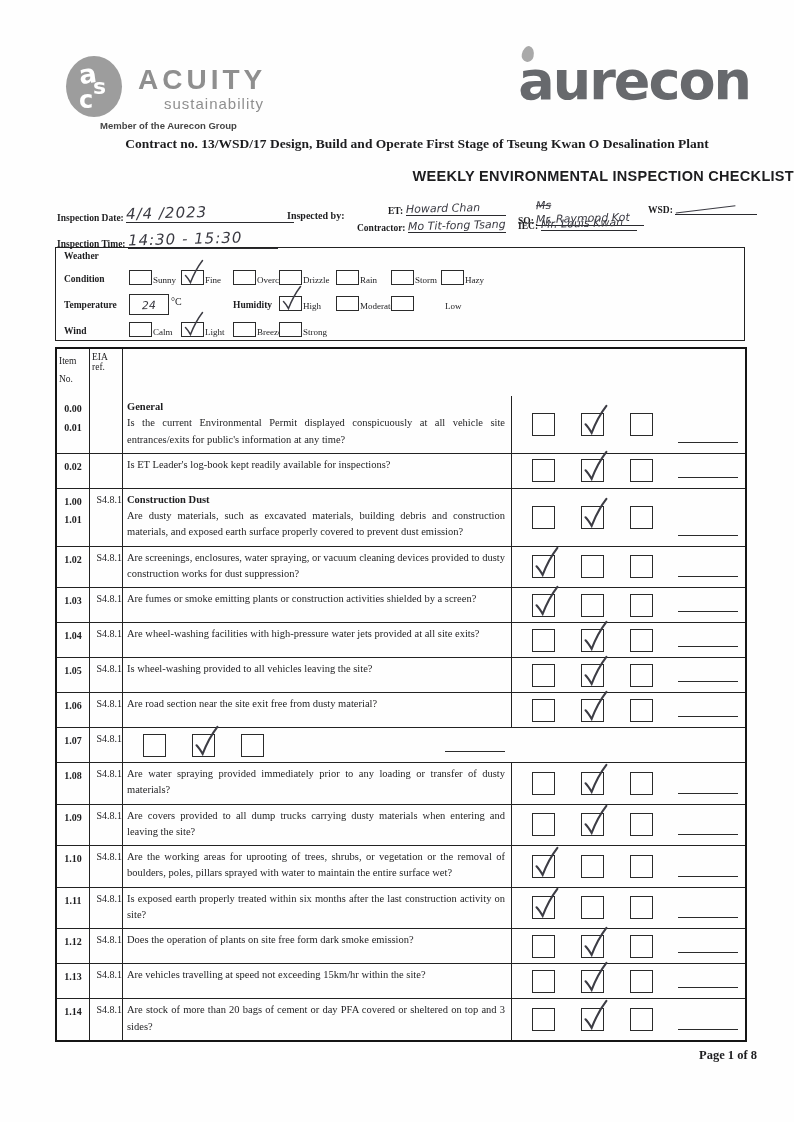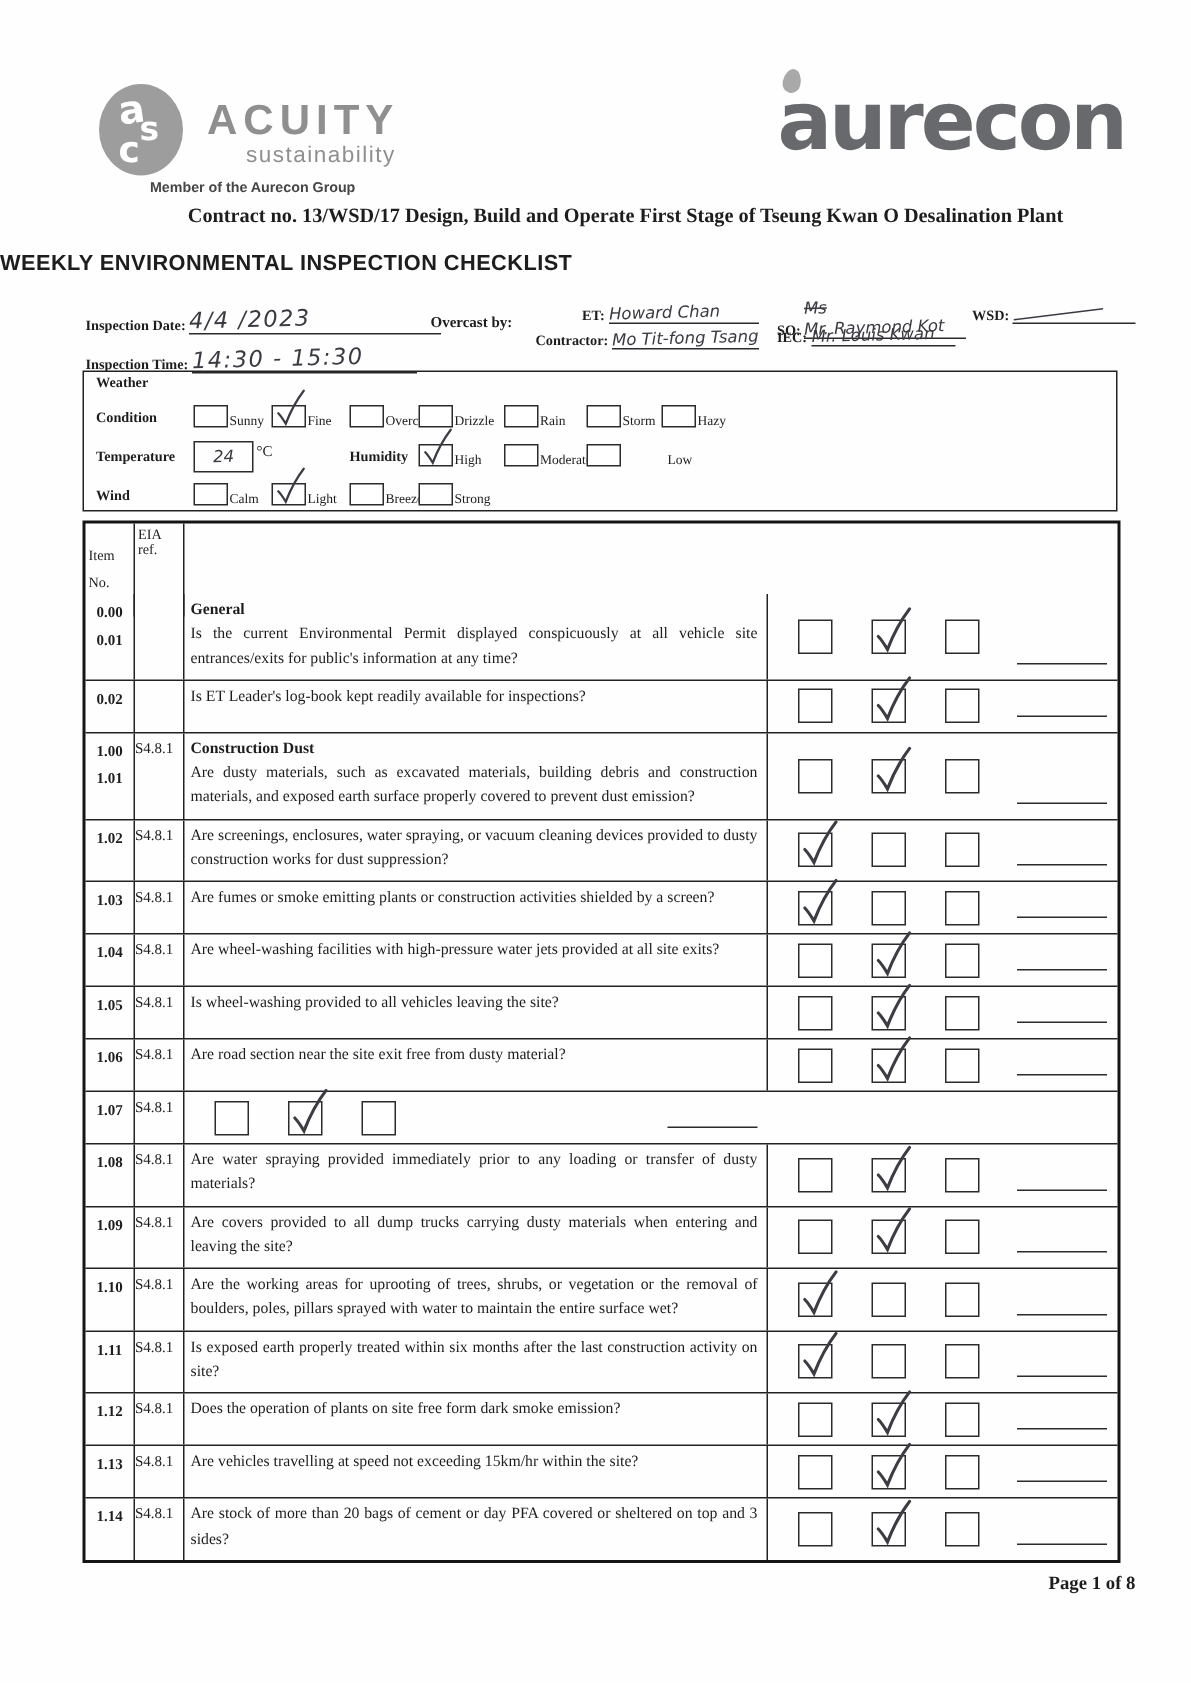--- a/index.html
+++ b/index.html
@@ -22,21 +22,21 @@
   .ac-member{position:absolute;left:38px;top:72px;font-family:"Liberation Sans",sans-serif;
              font-size:9.5px;font-weight:bold;color:#454545;}
   .aurecon{position:absolute;right:44px;top:48px;height:70px;}
   .au-word{font-family:"DejaVu Sans",sans-serif;font-weight:bold;font-size:54px;
            letter-spacing:-2px;color:#67696d;line-height:1;position:relative;top:6px;}
   .au-dot{position:absolute;left:4px;top:-2px;width:12px;height:16px;border-radius:50% 50% 50% 50%/60% 60% 40% 40%;
           background:#a9a9a9;transform:rotate(12deg);}
 
   .contract-line{position:absolute;left:0;top:136px;width:100%;text-align:center;
                  font-weight:bold;font-size:13.5px;padding-left:20px;}
-  .doc-title{position:absolute;left:0;top:168px;width:100%;text-align:left;
+  .doc-title{position:absolute;left:0;top:168px;width:100%;text-align:right;
              font-family:"Liberation Sans",sans-serif;font-weight:bold;font-size:14.5px;letter-spacing:.3px;}
 
   
   .meta{position:absolute;left:0;top:196px;width:794px;height:52px;font-size:10px;}
   .mlabel{font-weight:bold;font-size:9.5px;}
   .uline{display:inline-block;border-bottom:1.2px solid #2a2a2e;vertical-align:bottom;}
   .hw{font-family:"DejaVu Sans",sans-serif;font-style:italic;color:#3a3a42;transform:rotate(-1.5deg);
       display:inline-block;}
   .hw-big{font-size:15px;letter-spacing:1px;}
   .hw-sm{font-size:11px;}
@@ -67,28 +67,28 @@
   .tempunit{position:absolute;left:115px;top:0px;font-size:10px;}
 
   
   .checklist{position:absolute;left:55px;top:347px;width:688px;border:2px solid #151515;
              font-size:10.5px;}
   .t-row{display:grid;grid-template-columns:33px 33px 389px 1fr;border-top:1.4px solid #222;}
   .t-row:first-child{border-top:none;}
   .t-head{height:47px;}
   .c{border-right:1.2px solid #222;box-sizing:border-box;}
   .c:last-child{border-right:none;}
-  .h-item{font-size:9.5px;padding:13px 2px;white-space:pre-line;line-height:1.9;}
+  .h-item{font-size:9.5px;padding:3px 2px;white-space:pre-line;line-height:1.9;}
   .h-eia{font-size:9.5px;padding:3px 2px;}
   .h-ans{position:relative;font-size:10.5px;}
   .h-ans span{position:absolute;top:6px;}
   .h-na{left:18px;} .h-yes{left:66px;} .h-no{left:114px;} .h-photo{left:150px;}
   .c-item{font-size:10px;font-weight:600;text-align:center;padding-top:4px;line-height:1.85;
           white-space:pre-line;}
-  .c-eia{font-size:10px;text-align:left;padding-top:5px;}
+  .c-eia{font-size:10px;text-align:right;padding-top:5px;}
   .c-q{padding:3px 6px 5px 4px;line-height:1.55;text-align:justify;}
   .c-q .section{font-weight:bold;}
   .c-ans{position:relative;display:flex;align-items:center;gap:26px;padding-left:20px;
          min-height:34px;}
   .cb{position:relative;display:inline-block;width:21px;height:21px;border:1.8px solid #2b2b2b;
       background:#fff;flex:0 0 auto;}
   .tick{position:absolute;left:-2px;top:-6px;width:27px;height:29px;overflow:visible;}
   .tick path{fill:none;stroke:#3c3c44;stroke-width:1.7;stroke-linecap:round;}
   .wtick{position:absolute;left:-1px;top:-8px;width:22px;height:22px;overflow:visible;}
   .wtick path{fill:none;stroke:#3c3c44;stroke-width:1.5;stroke-linecap:round;}
@@ -122,21 +122,21 @@
 
   <div class="meta">
     <div class="m-date">
       <span class="mlabel">Inspection Date:</span>
       <span class="uline" style="width:168px;"><span class="hw hw-big">4/4 /2023</span></span>
     </div>
     <div class="m-time">
       <span class="mlabel">Inspection Time:</span>
       <span class="uline" style="width:150px;"><span class="hw hw-big">14:30 - 15:30</span></span>
     </div>
-    <div class="m-inspby">Overcast by:</div>
+    <div class="m-inspby">Inspected by:</div>
     <div class="m-et">
       <span class="mlabel">ET:</span>
       <span class="uline" style="width:100px;"><span class="hw hw-sm">Howard Chan</span></span>
     </div>
     <div class="m-contractor">
       <span class="mlabel">Contractor:</span>
       <span class="uline" style="width:98px;"><span class="hw hw-sm">Mo Tit-fong Tsang</span></span>
     </div>
     <div class="m-so">
       <span class="mlabel">SO:</span>

